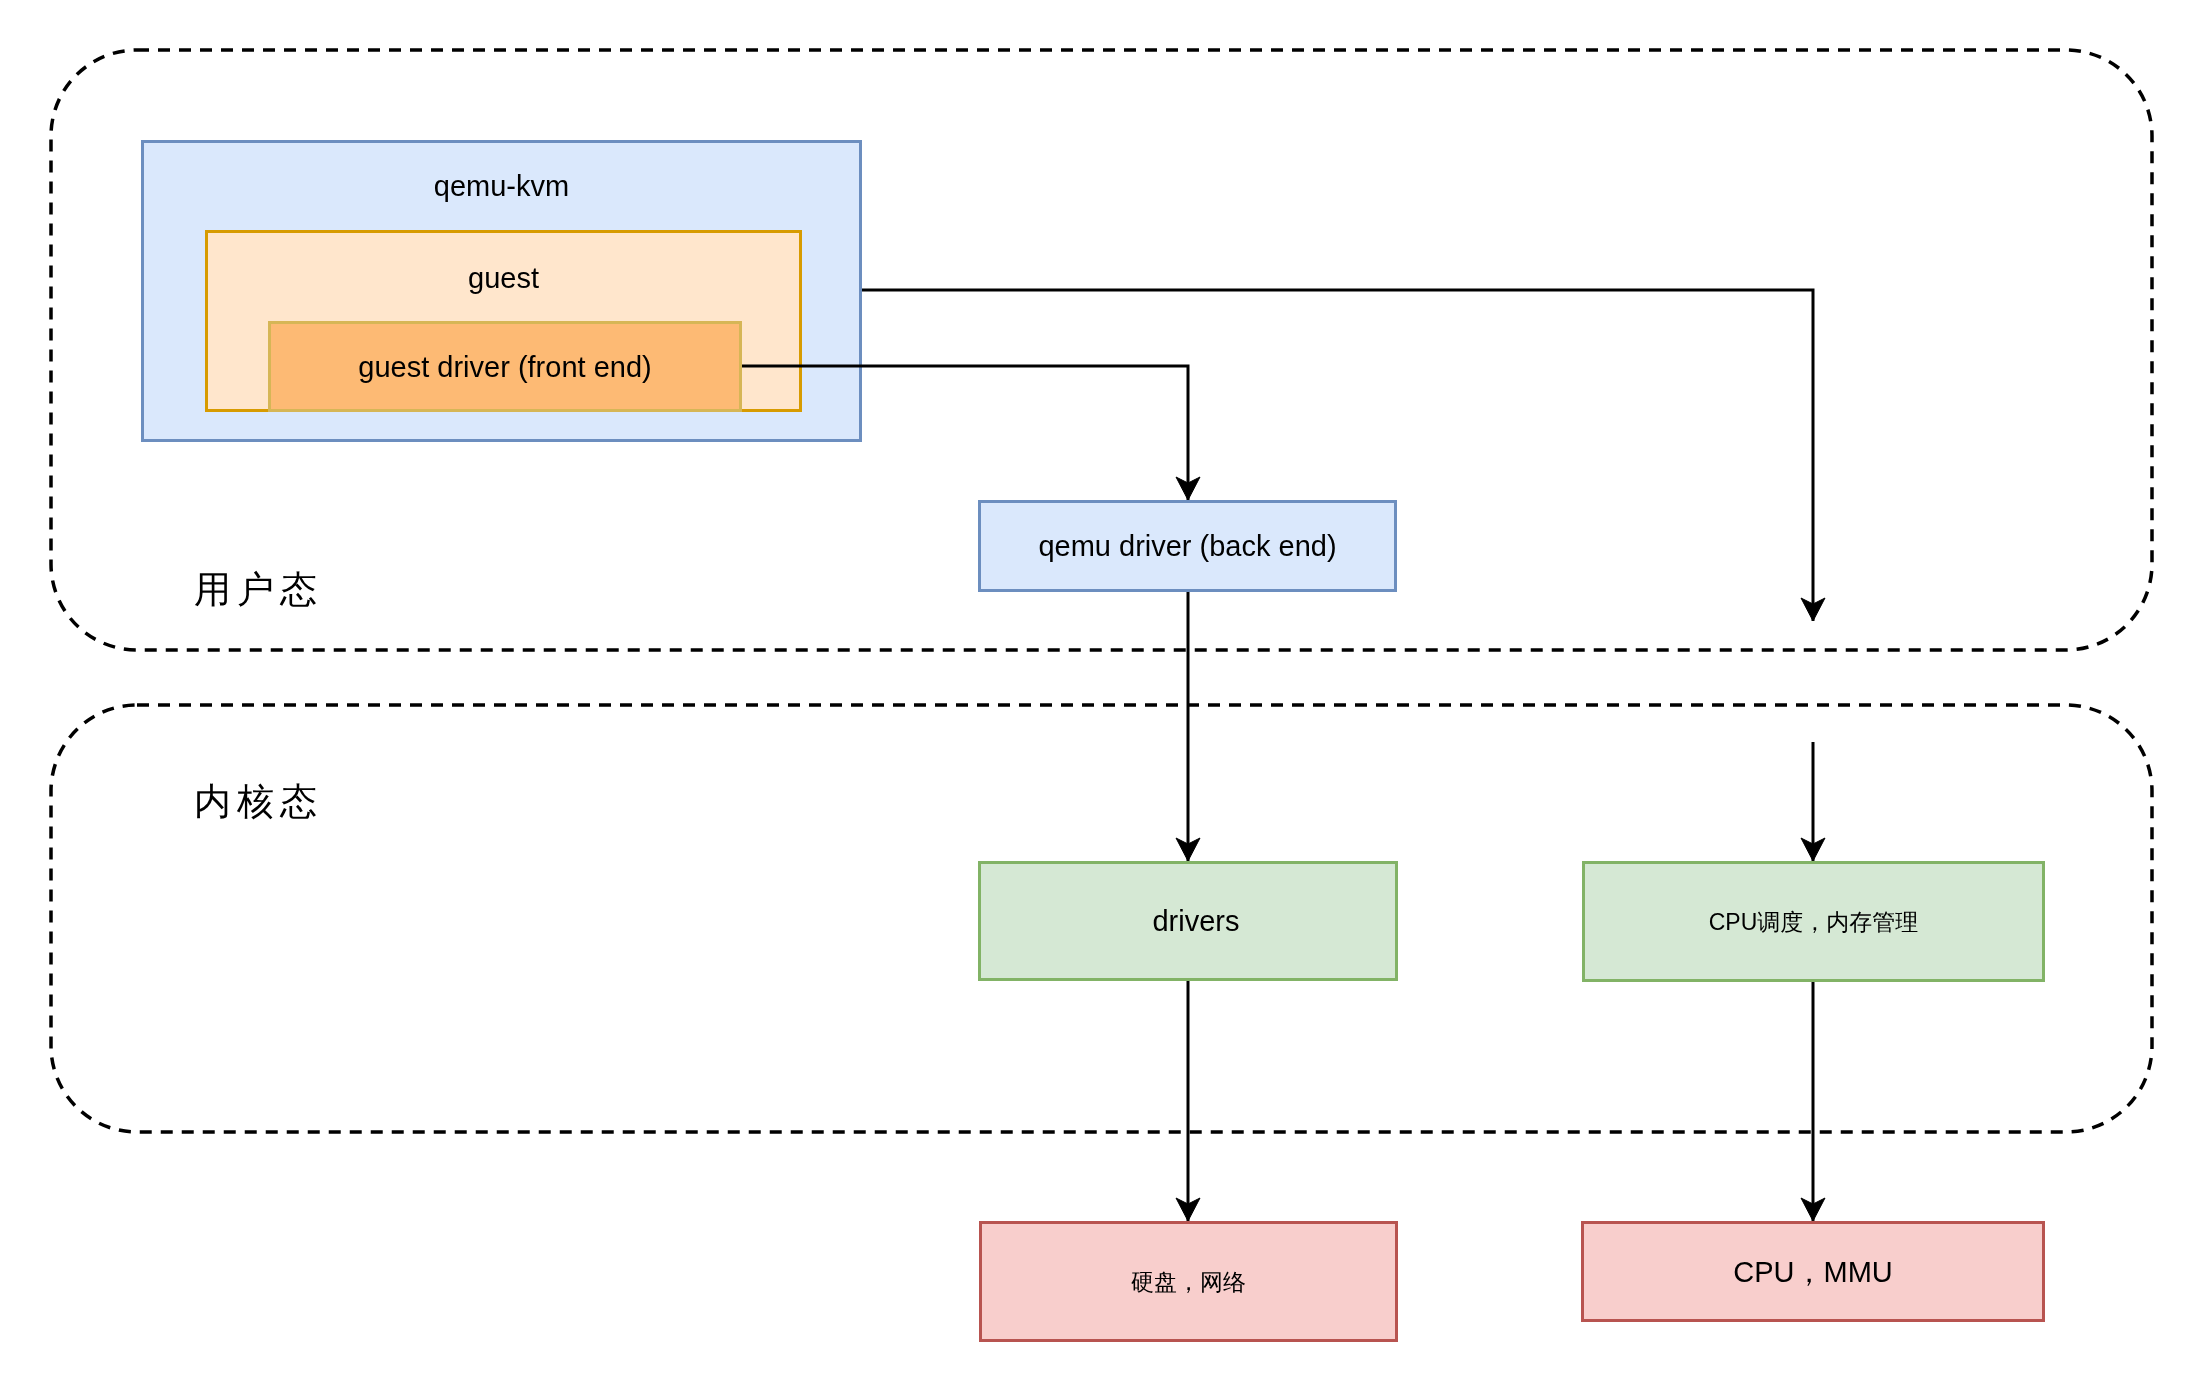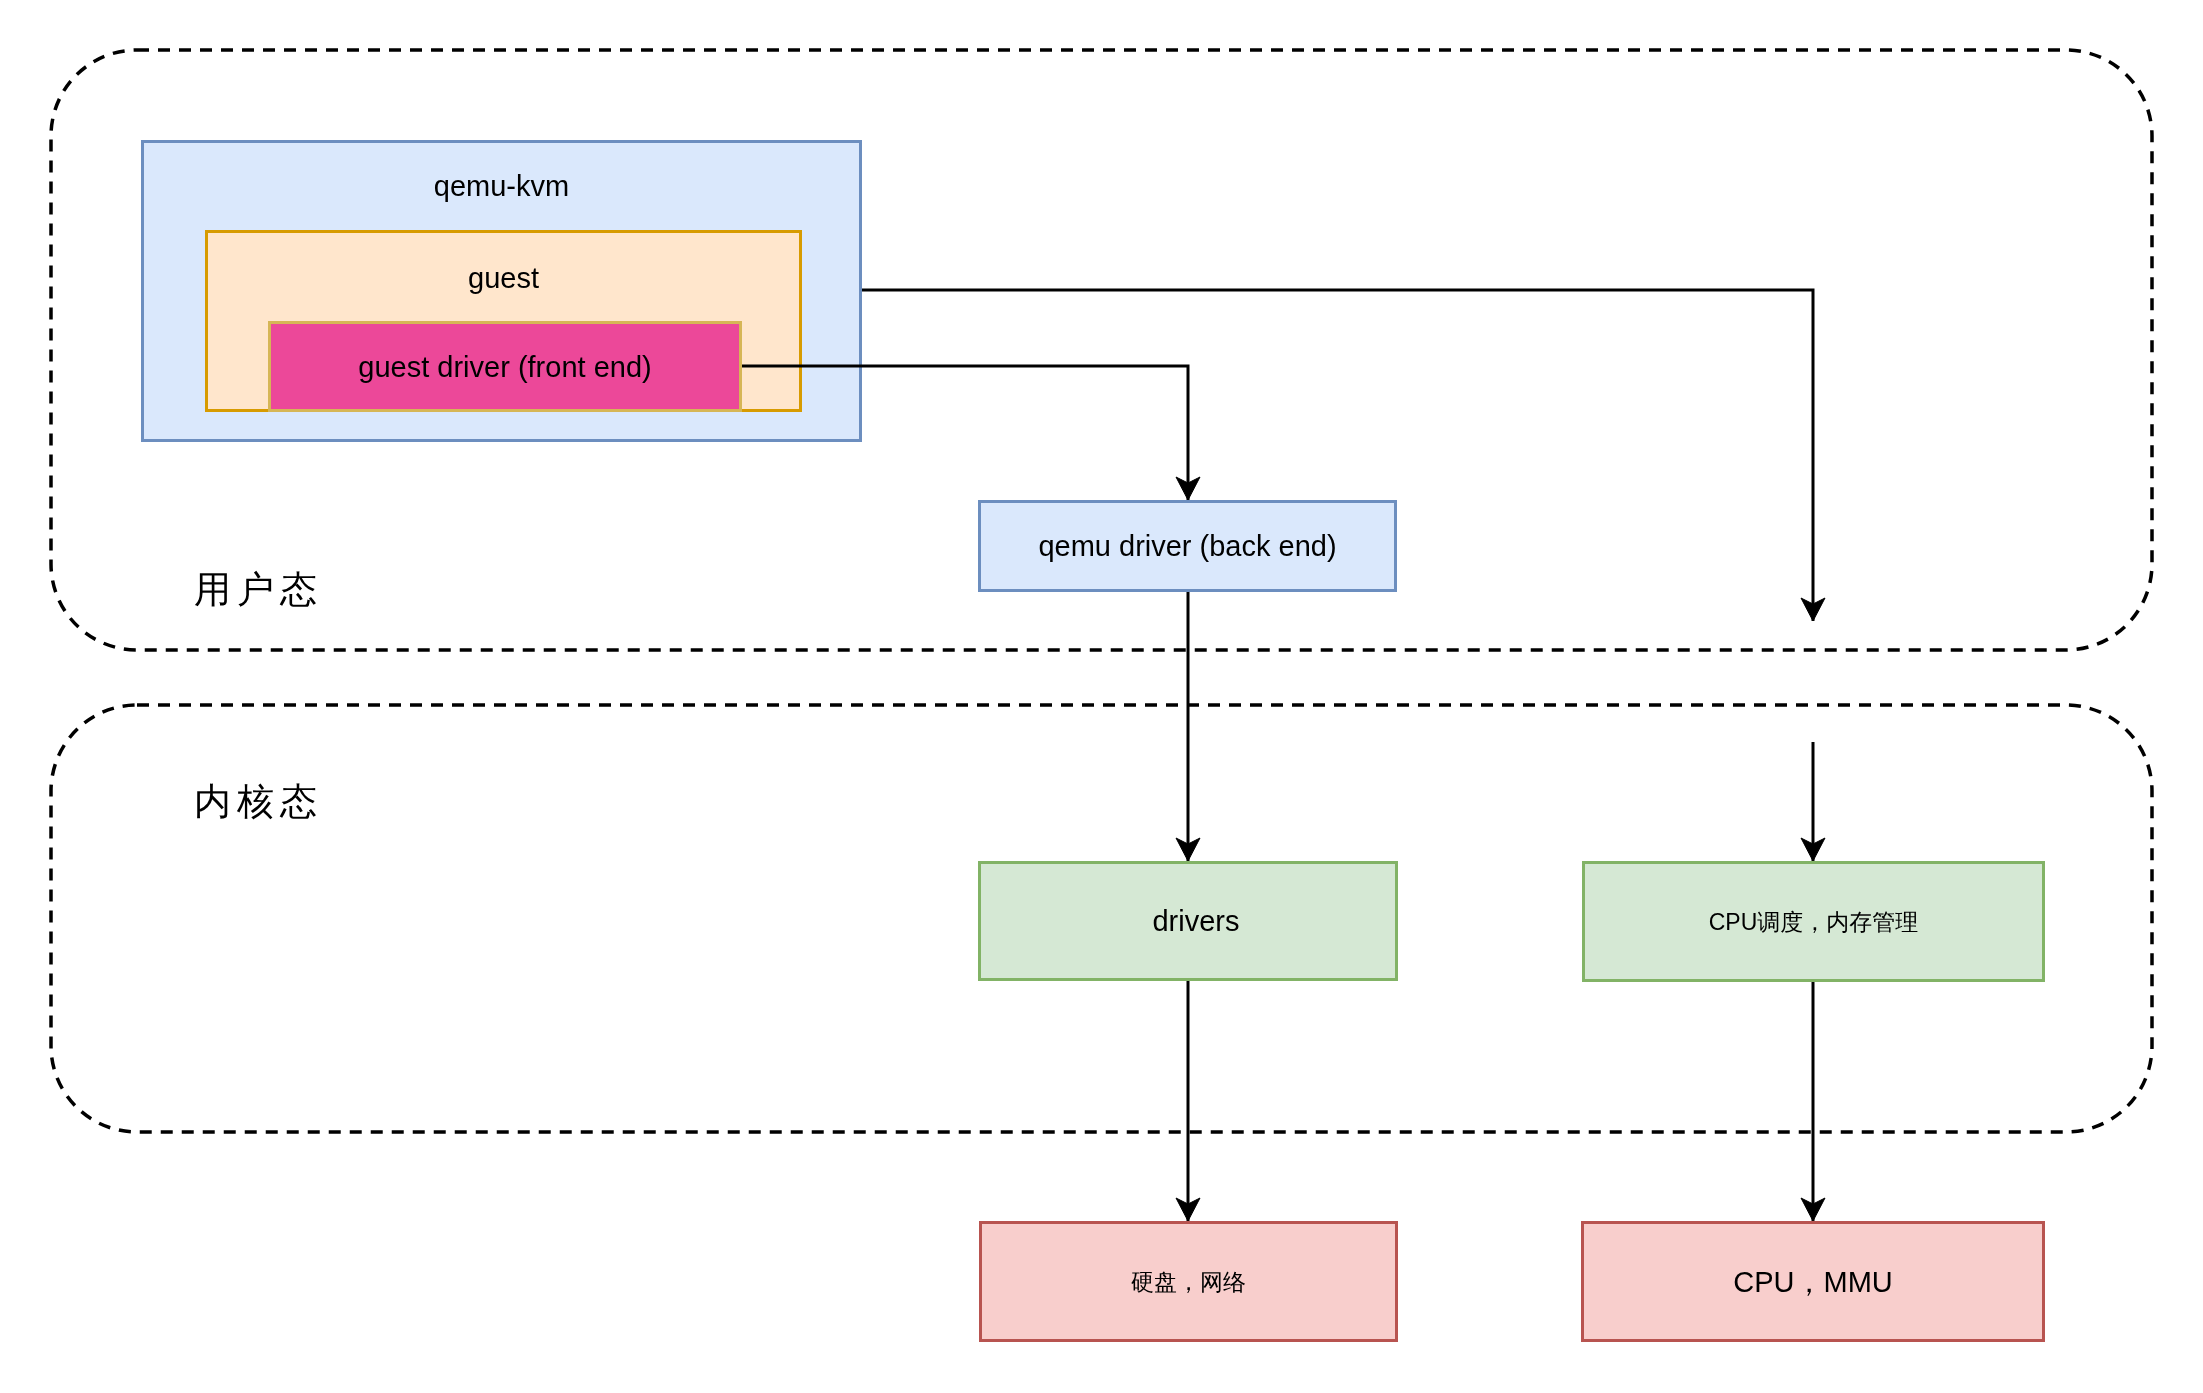--- a/index.html
+++ b/index.html
@@ -42,36 +42,36 @@
     text-align: center;
     font-size: 29px;
     line-height: 46px;
     white-space: nowrap;
   }
   .box.top-label { align-items: flex-start; }
 
   
   .blue   { background: #dae8fc; border-color: #6c8ebf; }
   .orange { background: #ffe6cc; border-color: #d79b00; }
-  .yellow { background: #ec4899; border-color: #d6b656; }
+  .yellow { background: #fdba74; border-color: #d6b656; }
   .green  { background: #d5e8d4; border-color: #82b366; }
   .red    { background: #f8cecc; border-color: #b85450; }
 
   .cjk { font-size: 23px; }
 
   
   #box-qemu-kvm     { left: 141px;  top: 140px;  width: 721px; height: 302px; padding-top: 20px; }
   #box-guest        { left: 205px;  top: 230px;  width: 597px; height: 182px; padding-top: 22px; }
   #box-guest-driver { left: 268px;  top: 321px;  width: 474px; height: 91px;  }
   #box-qemu-driver  { left: 978px;  top: 500px;  width: 419px; height: 92px;  }
   #box-dev-kvm      { left: 1692px; top: 621px;  width: 242px; height: 121px; }
   #box-drivers      { left: 978px;  top: 861px;  width: 420px; height: 120px; padding-left: 16px; }
   #box-cpu-sched    { left: 1582px; top: 861px;  width: 463px; height: 121px; }
   #box-disk-network { left: 979px;  top: 1221px; width: 419px; height: 121px; }
-  #box-cpu-mmu      { left: 1581px; top: 1221px; width: 464px; height: 121px; }
+  #box-cpu-mmu      { left: 1581px; top: 1221px; width: 464px; height: 101px; }
 
   #label-user-mode   { left: 146px; top: 568px; }
   #label-kernel-mode { left: 146px; top: 780px; }
 </style>
 </head>
 <body>
 
 <div id="canvas">
 
   <svg id="bg-layer" class="layer" viewBox="0 0 2203 1393">

